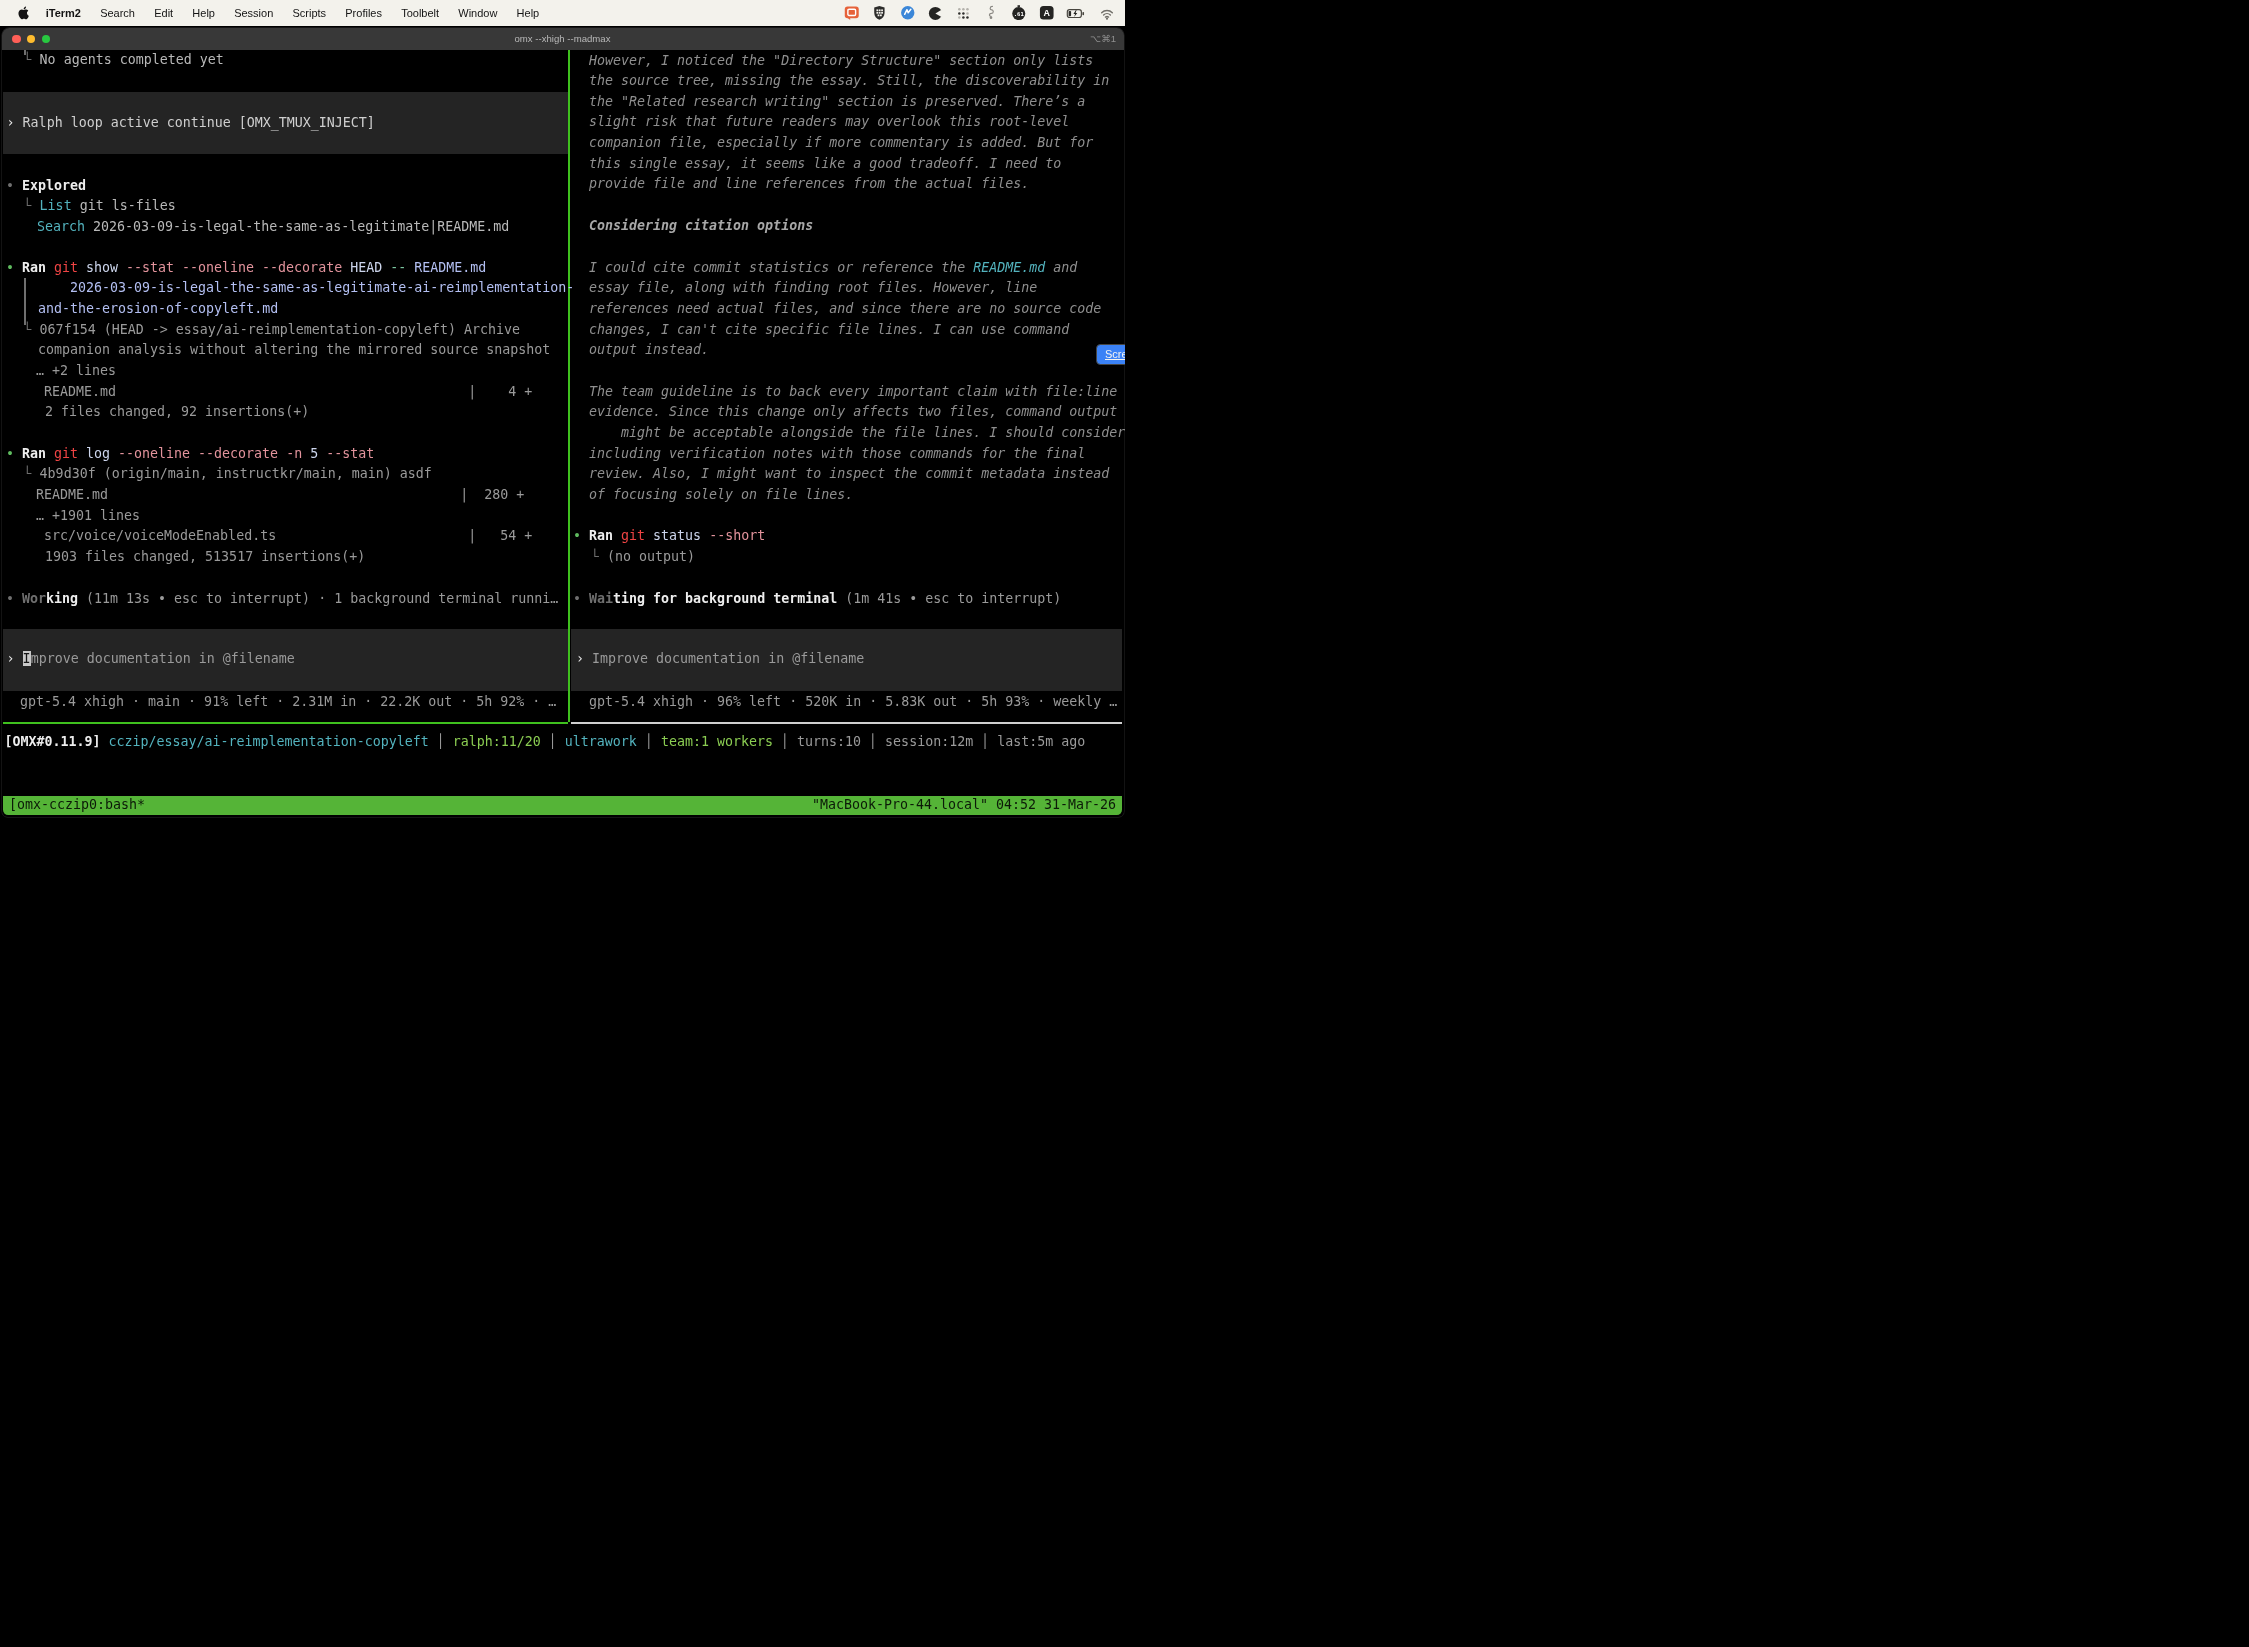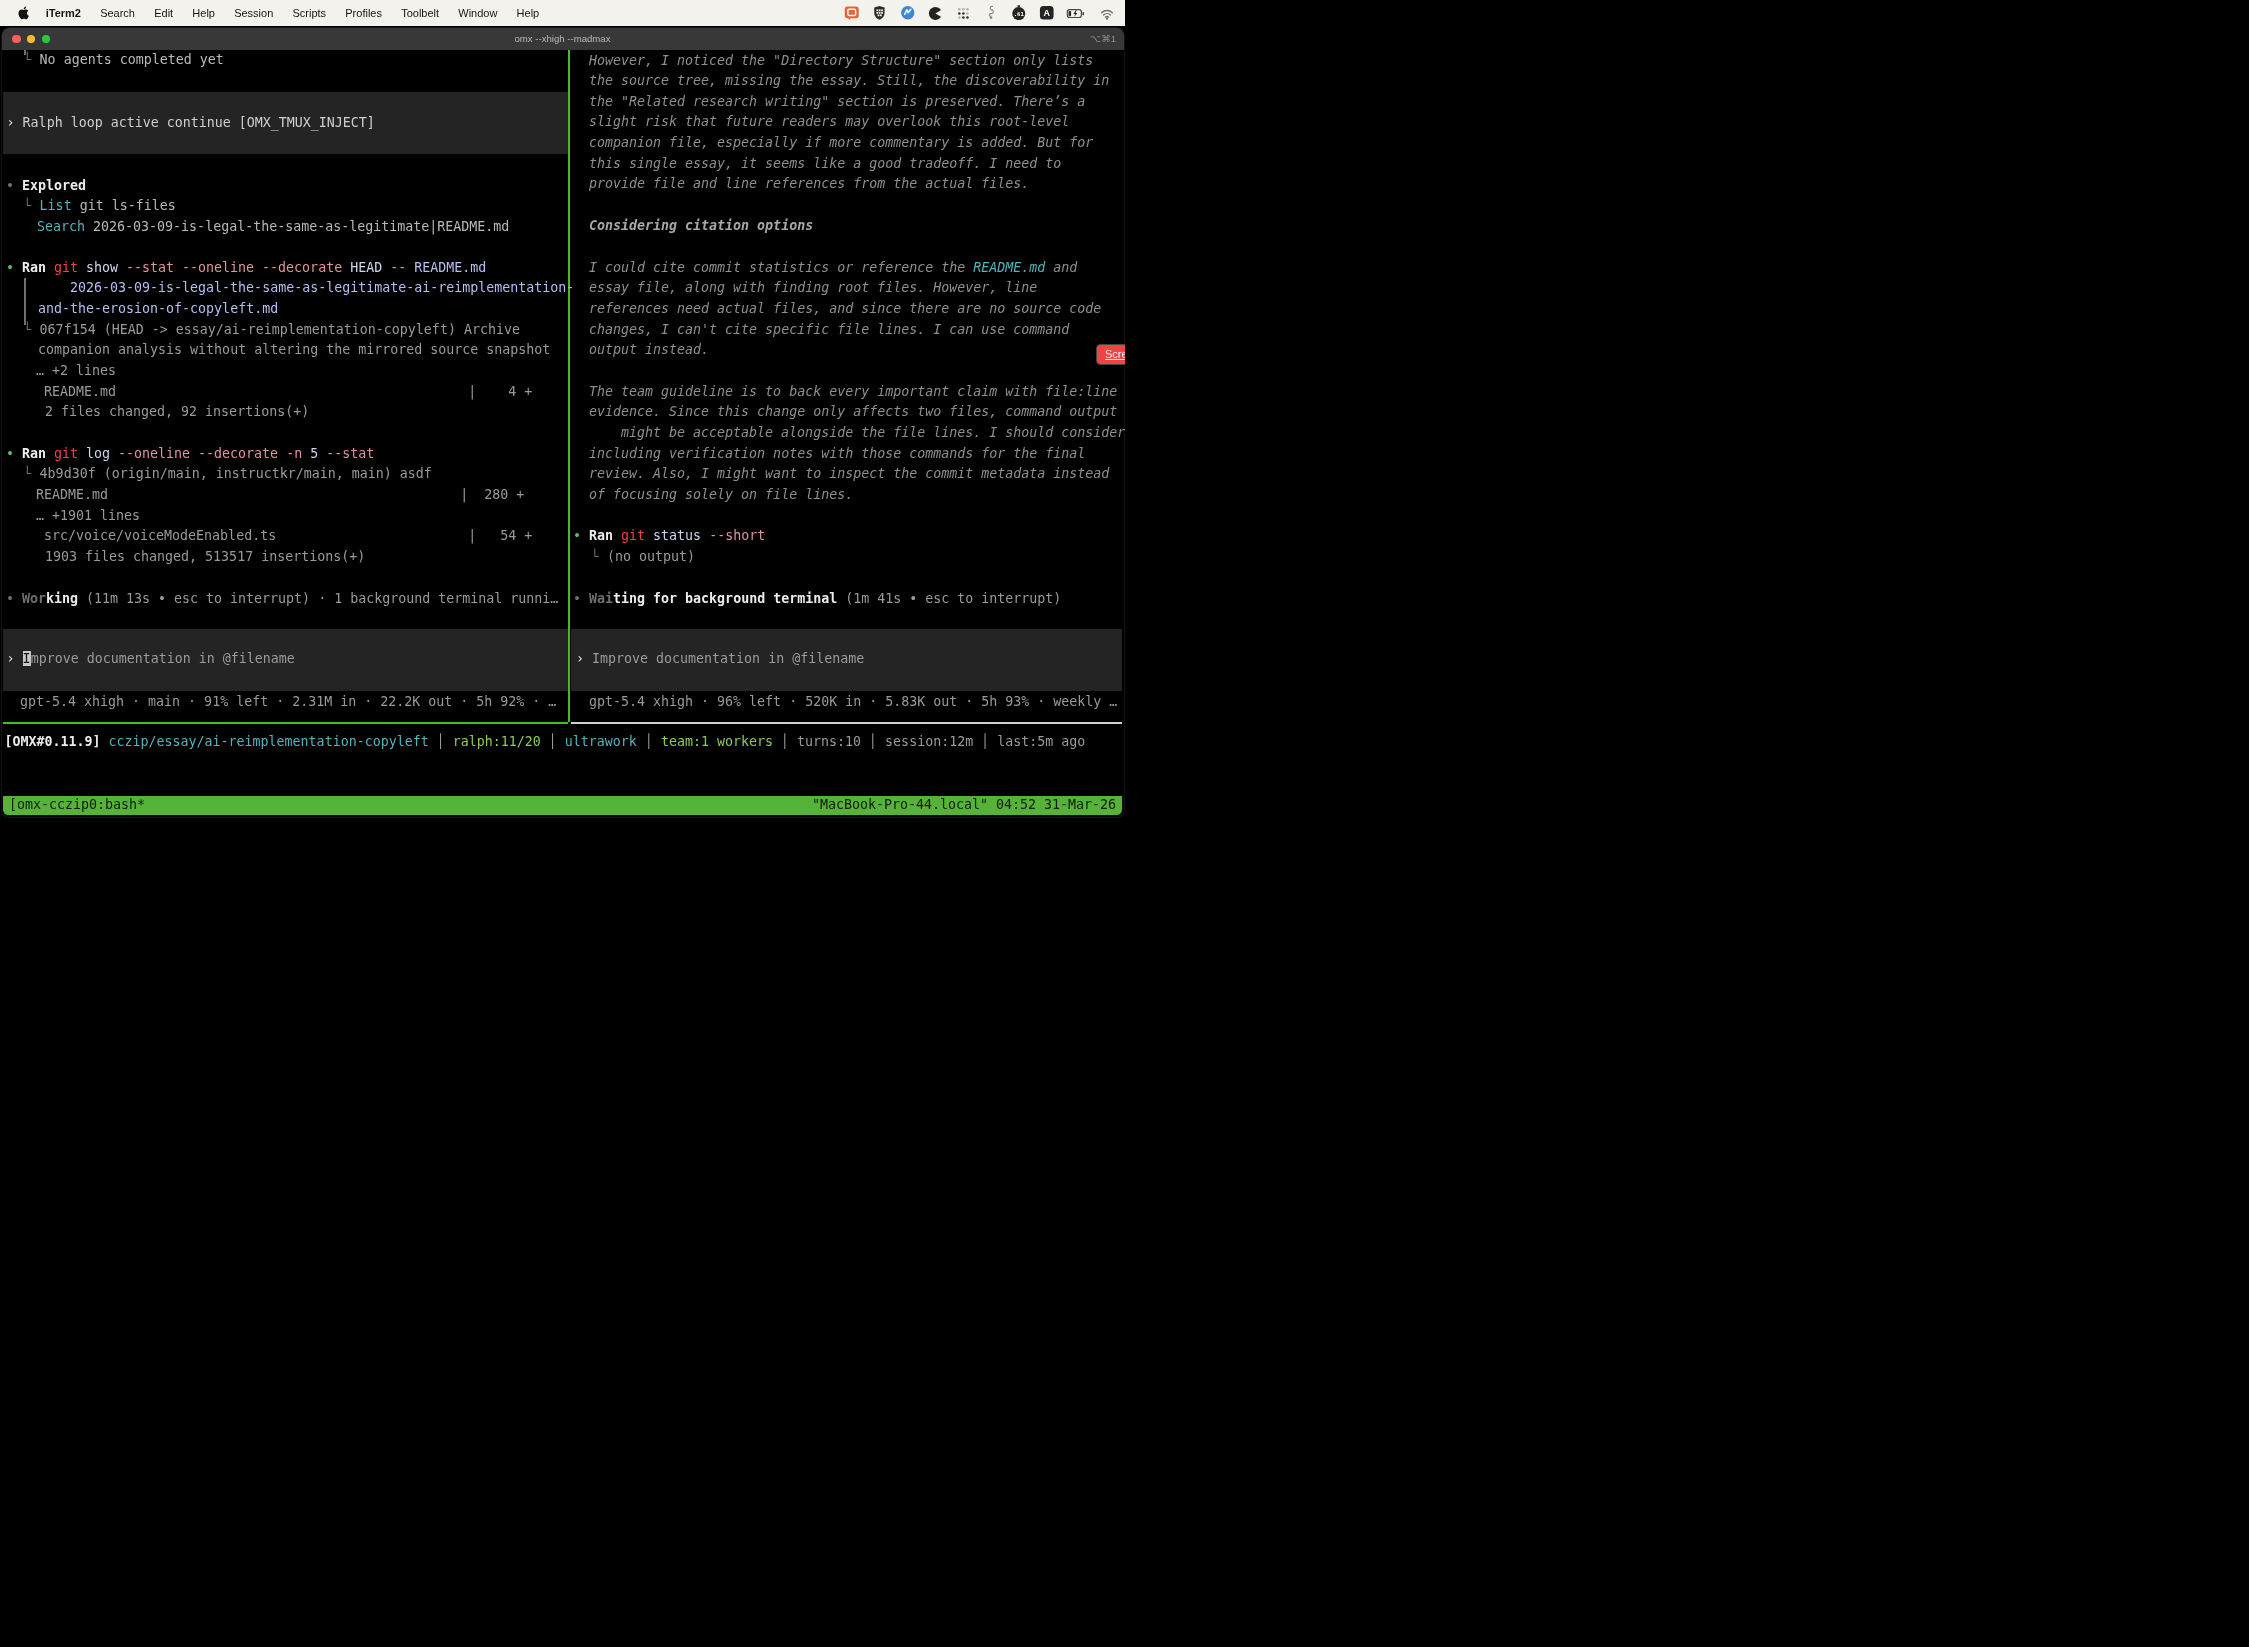--- a/index.html
+++ b/index.html
@@ -33,21 +33,21 @@
   .guide{position:absolute;width:1.5px;background:#6f6f6f;}
   
   .line{position:absolute;height:20.7px;line-height:20.7px;font-size:13.3px;white-space:pre;}
   .c-fg{color:#b9b9b9}.c-lightfg{color:#cfcfcf}.c-gray{color:#9a9a9a}.c-dim{color:#6f6f6f}
   .c-bright{color:#ededed}.c-teal{color:#53b3be}.c-blue{color:#ef4444}.c-lightlav{color:#ccd5ec}
   .c-pink{color:#e2939c}.c-lav{color:#b3bff2}.c-mint{color:#7cc7a1}.c-green{color:#5fbb5f}
   .c-lgreen{color:#8bcd52}.c-it{color:#8f8f8f}.c-ith{color:#a8a8a8}.c-cur{color:#161616}
   .f-b{font-weight:bold}.f-i{font-style:italic}
   .f-k{background:#c9c9c9;color:#161616;}
   
-  .tooltip{position:absolute;left:1096px;top:344px;width:41px;height:18.5px;background:#ef4444;
+  .tooltip{position:absolute;left:1096px;top:344px;width:41px;height:18.5px;background:#3b82f6;
            border:0.7px solid #454542;border-radius:4.4px;color:#f2f2f2;
            font-family:"Liberation Sans",sans-serif;font-size:11px;line-height:18.5px;padding-left:8px;text-decoration:underline;}
   
   .tmux{position:absolute;left:3px;top:796px;width:1119px;height:18.5px;background:#55b437;
         color:#0c1a08;font-size:13.3px;line-height:18.5px;border-radius:0 0 5.2px 5.2px;}
   .tmux .tleft{position:absolute;left:5.9px;}
   .tmux .tright{position:absolute;right:5.9px;}
 </style>
 </head>
 <body>

